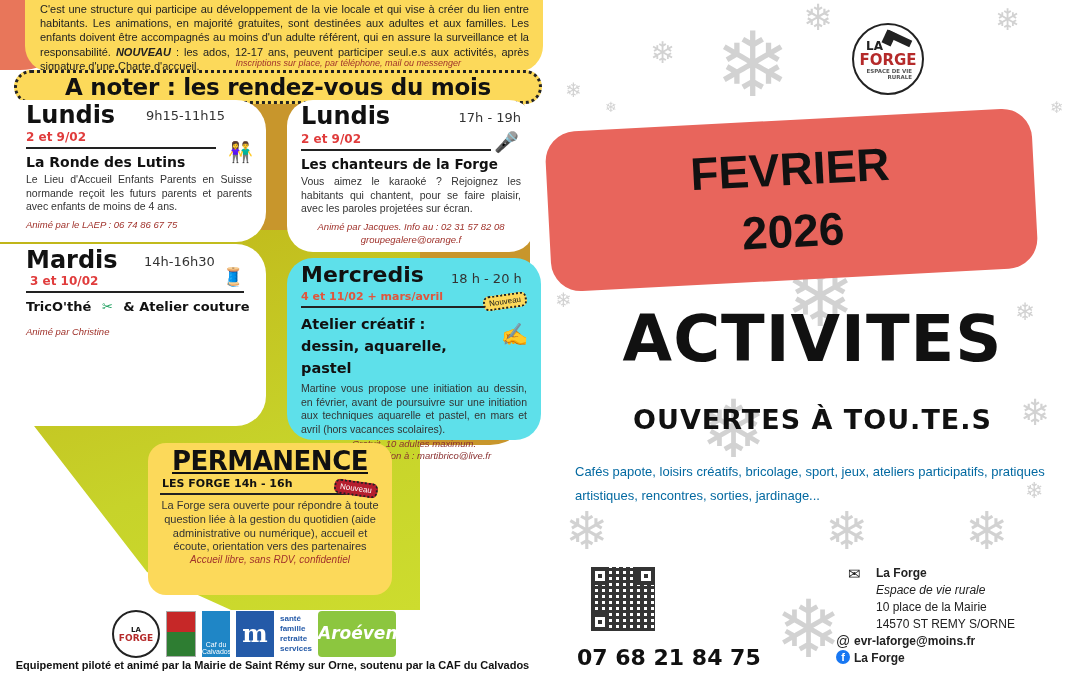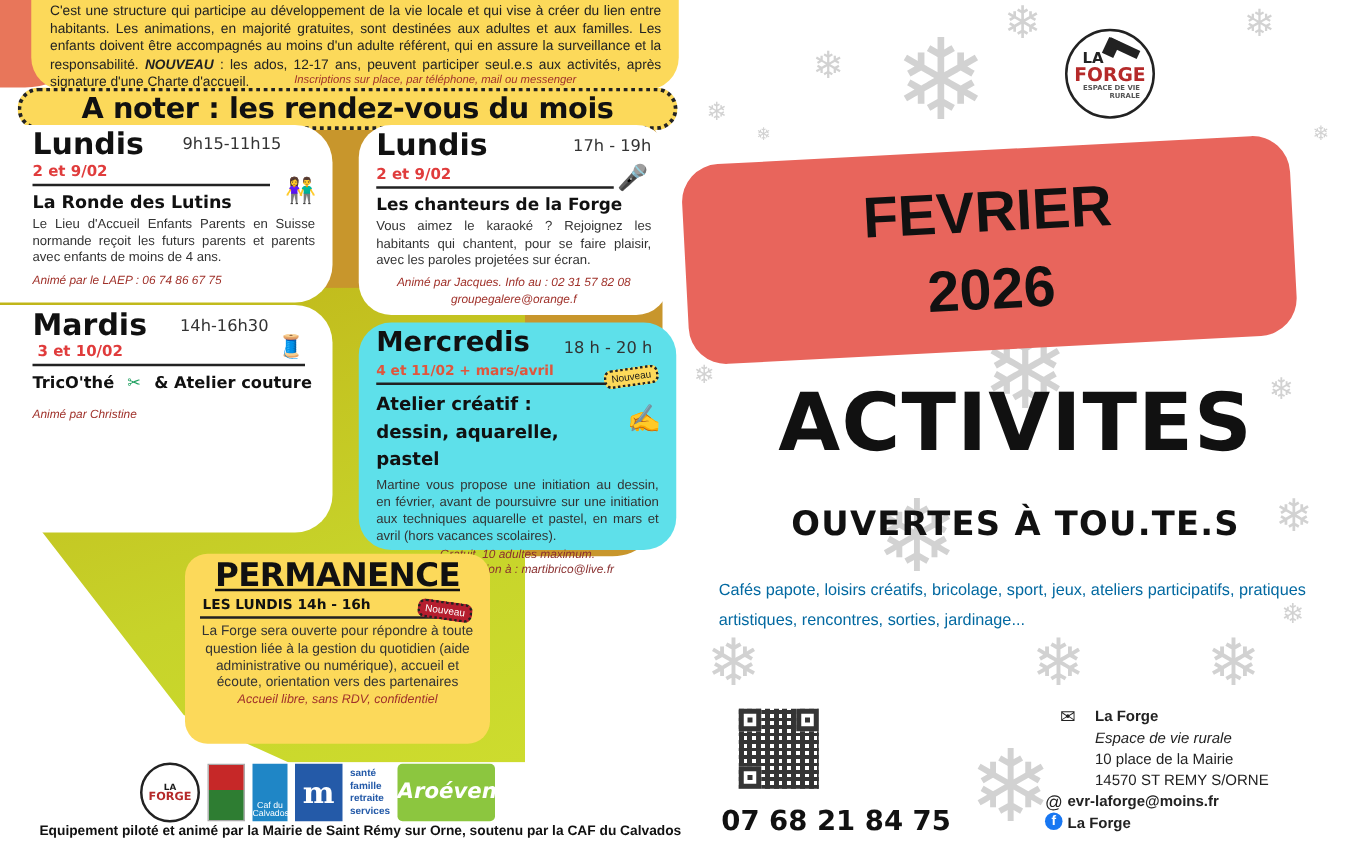--- a/index.html
+++ b/index.html
@@ -45,21 +45,21 @@
     .badge-new { position: absolute; font-size: 8px; padding: 1px 4px; border: 2px dotted #222; border-radius: 6px; }
 
     .partners { position: absolute; left: 112px; top: 610px; width: 330px; height: 48px; display: flex; align-items: center; gap: 6px; }
     .plogo-forge { width: 48px; height: 48px; border: 2px solid #222; border-radius: 50%; background: #fff; display: flex; flex-direction: column; align-items: center; justify-content: center; font-family: "DejaVu Sans", sans-serif; font-weight: bold; font-size: 7px; line-height: 8px; }
     .plogo-forge .r { color: #b52a2a; font-size: 9px; }
     .plogo-shield { width: 30px; height: 46px; background: linear-gradient(#c62828 0 45%, #2e7d32 45% 100%); border: 1px solid #aaa; }
     .plogo-caf { width: 28px; height: 46px; background: #1f86c6; color: #fff; font-size: 7px; text-align: center; padding-top: 30px; }
     .plogo-msa { width: 38px; height: 46px; background: #245aa8; color: #fff; font-family: "DejaVu Serif", serif; font-weight: bold; font-size: 24px; text-align: center; line-height: 46px; }
     .plogo-msatxt { font-size: 8px; line-height: 10px; color: #245aa8; font-weight: bold; }
     .plogo-aroeven { width: 78px; height: 46px; background: #8cc63f; border-radius: 4px; color: #fff; font-family: "DejaVu Sans", sans-serif; font-weight: bold; font-style: italic; font-size: 17px; text-align: center; line-height: 44px; }
-    .footer-left { position: absolute; left: 0; top: 659px; width: 545px; text-align: right; font-size: 11px; font-weight: bold; color: #111; }
+    .footer-left { position: absolute; left: 0; top: 659px; width: 545px; text-align: center; font-size: 11px; font-weight: bold; color: #111; }
 
     
     .right { position: absolute; left: 545px; top: 0; width: 535px; height: 675px; background: #fff; overflow: hidden; }
     .flake { position: absolute; color: #d2d2d2; line-height: 1; }
     .logo { position: absolute; left: 307px; top: 23px; width: 72px; height: 72px; border: 2px solid #222; border-radius: 50%; background: #fff; text-align: center; font-family: "DejaVu Sans", sans-serif; font-weight: bold; }
     .logo .la { font-size: 12px; color: #222; margin-top: 14px; text-align: left; padding-left: 12px; }
     .logo .forge { font-size: 15px; color: #b52a2a; line-height: 15px; }
     .logo .esp { font-size: 5.5px; color: #555; text-align: right; padding-right: 10px; }
     .logo .hammer { position: absolute; left: 32px; top: 10px; width: 26px; height: 7px; background: #222; transform: rotate(25deg); }
     .logo .hammer2 { position: absolute; left: 30px; top: 6px; width: 10px; height: 14px; background: #222; transform: rotate(25deg); }
@@ -158,21 +158,21 @@
     <div class="rule" style="width:196px;"></div>
     <div class="ctitle" style="font-size:14.5px;line-height:22px;width:180px;">Atelier créatif : dessin, aquarelle, pastel</div>
     <div class="desc" style="font-size:10.5px;">Martine vous propose une initiation au dessin, en février, avant de poursuivre sur une initiation aux techniques aquarelle et pastel, en mars et avril (hors vacances scolaires).</div>
     <div class="anim" style="text-align:center;color:#8a3030;margin-top:2px;">Gratuit. 10 adultes maximum.</div>
     <div class="anim" style="text-align:center;color:#8a3030;margin-top:1px;">Sur réservation à : martibrico@live.fr</div>
     <span class="icon-emoji" style="right:12px;top:64px;font-size:22px;">✍</span>
   </div>
 
   <div class="perm">
     <div class="ptitle">PERMANENCE</div>
-    <div class="psub">LES LUNDIS 14h - 16h</div>
+    <div class="psub">LES FORGE 14h - 16h</div>
     <span class="badge-new" style="right:14px;top:38px;background:#b51e2e;color:#fff;transform:rotate(8deg);">Nouveau</span>
     <div class="rule" style="width:212px;margin:3px 0 4px 0;"></div>
     <div class="pdesc">La Forge sera ouverte pour répondre à toute question liée à la gestion du quotidien (aide administrative ou numérique), accueil et écoute, orientation vers des partenaires</div>
     <div class="pacc">Accueil libre, sans RDV, confidentiel</div>
   </div>
 
   <div class="partners">
     <div class="plogo-forge">
       <span>LA</span>
       <span class="r">FORGE</span>

